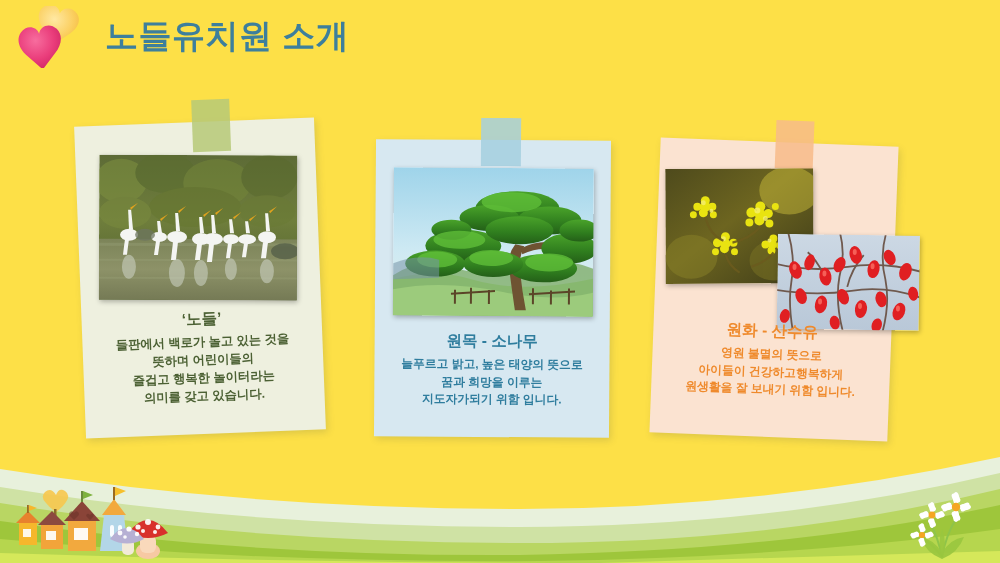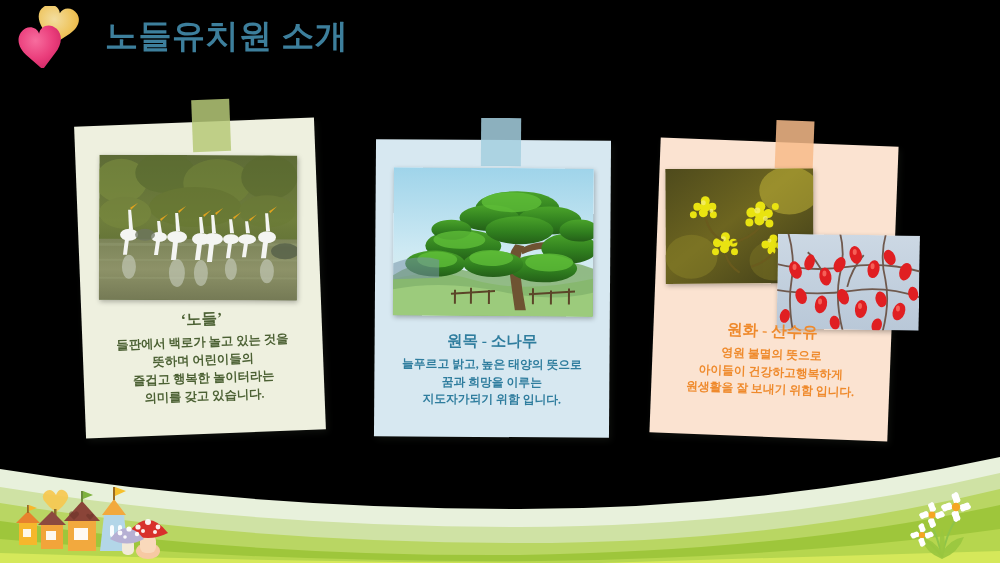--- a/index.html
+++ b/index.html
@@ -2,21 +2,21 @@
 <html><head>
 <meta charset="utf-8">
 <style>
   html,body{margin:0;padding:0;}
   body{
     width:1000px;height:563px;overflow:hidden;
     background:#f2f7f5;
     font-family:"Liberation Sans", sans-serif;
     position:relative;
   }
-  .stage{position:absolute;inset:0;overflow:hidden;background:#000000;font-family:Liberation Serif, serif;}
+  .stage{position:absolute;inset:0;overflow:hidden;background:#fde047;}
 
   
   .header{position:absolute;left:0;top:0;width:100%;height:82px;}
   .hearts{position:absolute;left:14px;top:6px;width:78px;height:62px;}
   .page-title{
     position:absolute;left:105px;top:14px;
     font-size:33px;font-weight:700;letter-spacing:.5px;
     color:#3d7f9c;
     white-space:nowrap;
   }

